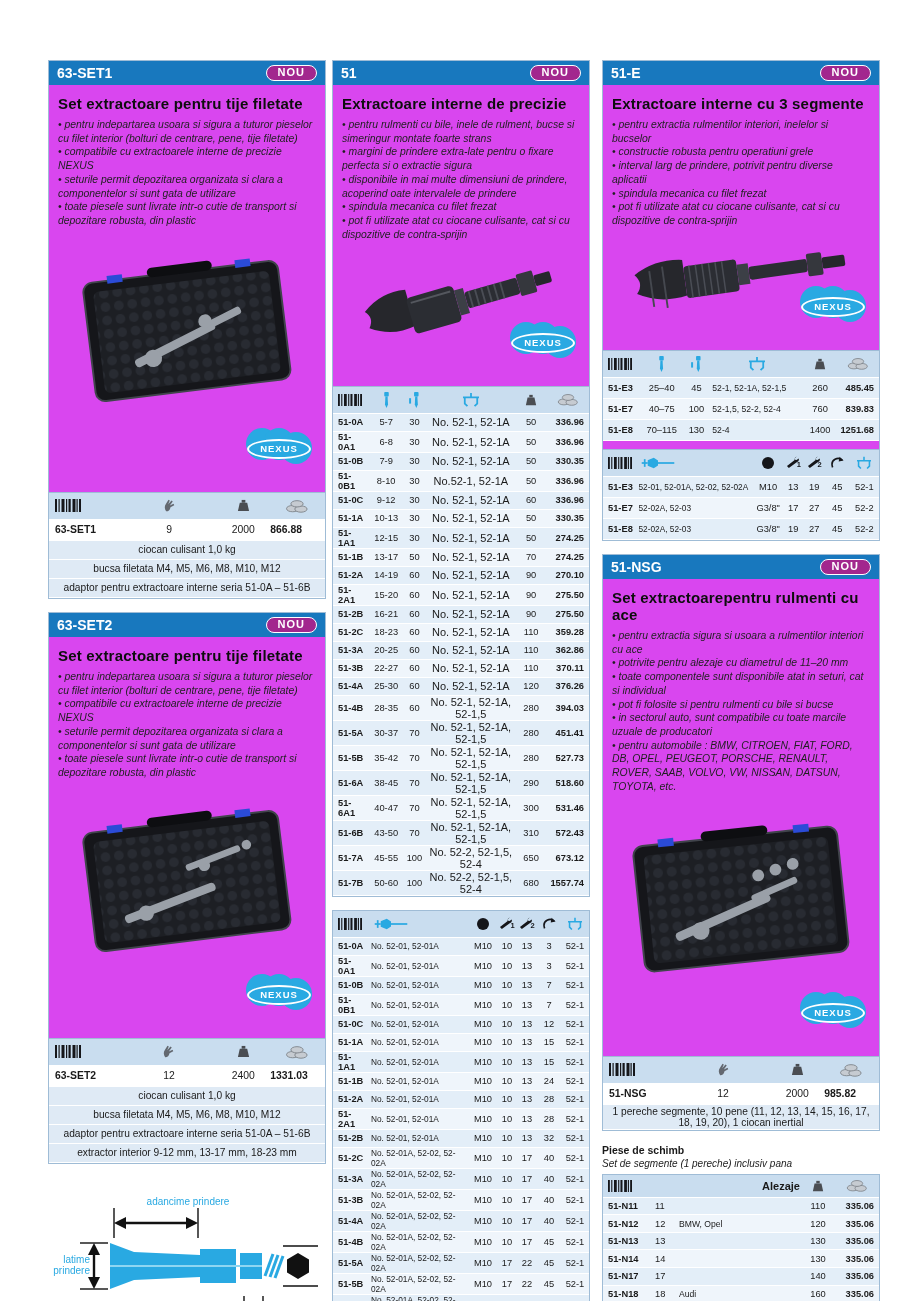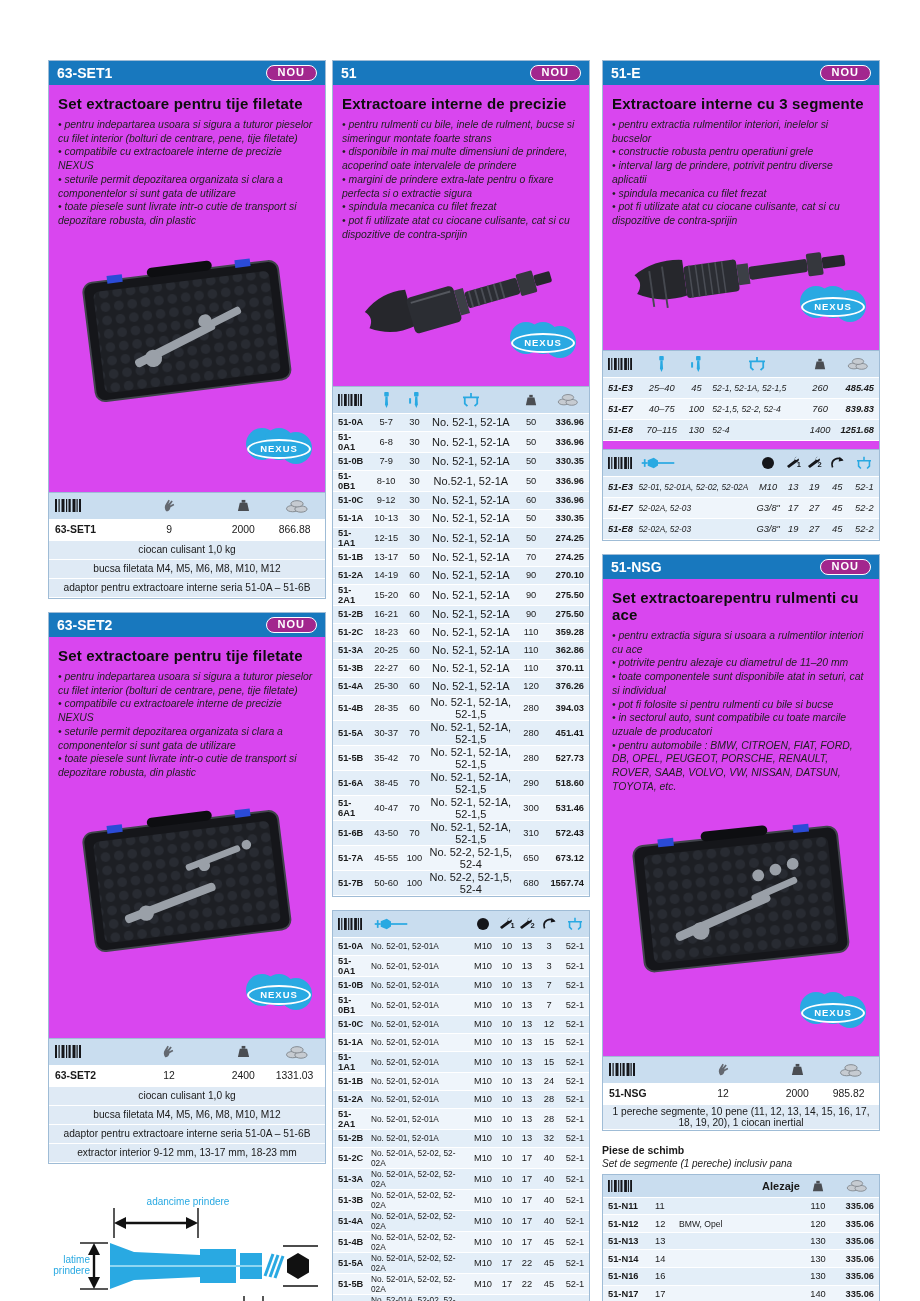--- a/index.html
+++ b/index.html
@@ -36,33 +36,33 @@
 
   
   table{border-collapse:collapse;width:100%;border-top:1px solid #9fbcd6;}
   th{background:#c9ddef;height:24px;border-bottom:1px solid #fff;text-align:center;vertical-align:middle;}
   td{border-bottom:1px solid #fff;vertical-align:middle;}
 
   
   .t4{font-size:10.4px;}
   .t4 td{height:18px;text-align:center;background:#fff;}
   .t4 tr.drow td:first-child{font-weight:bold;text-align:left;padding-left:6px;}
-  .t4 tr.drow td:last-child{font-weight:normal;text-align:center;padding-right:6px;}
+  .t4 tr.drow td:last-child{font-weight:bold;text-align:left;padding-right:6px;}
   .t4 tr.note td{background:#dfeaf5;font-size:10.2px;height:16px;padding:1px 4px;}
 
   
   .dense{font-size:9.3px;}
   .dense td{height:17px;padding:0 2px;text-align:center;background:#e3eef8;}
   .dense tbody tr:nth-child(even) td{background:#eff5fb;}
   .dense td:first-child{font-weight:bold;text-align:left;padding-left:5px;}
   .tm1 td:nth-child(4){text-align:center;font-size:11px;}
   .tm1 td:last-child,.te1 td:last-child{font-weight:bold;text-align:right;padding-right:5px;}
   .te1 td:nth-child(4){text-align:left;font-size:8.6px;}
   .tm2 td:nth-child(2),.te2 td:nth-child(2){text-align:left;font-size:8.3px;}
-  .te1 td,.te2 td{height:20px;font-style:italic;}
+  .te1 td,.te2 td{height:20px;}
   .standalone{border:1px solid #9fbcd6;background:#fff;}
 
   
   .tsp{font-size:9.3px;}
   .tsp td{height:16.6px;padding:0 2px;text-align:center;background:#e3eef8;}
   .tsp tbody tr:nth-child(even) td{background:#eff5fb;}
   .tsp td:first-child{font-weight:bold;text-align:left;padding-left:5px;}
   .tsp td:nth-child(2){text-align:left;padding-left:4px;}
   .tsp td:nth-child(3){text-align:left;font-size:8.6px;}
   .tsp td:last-child{font-weight:bold;text-align:right;padding-right:5px;}
@@ -370,22 +370,22 @@
 
   <section class="panel">
     <header class="panel-head">
       <span>51</span>
       <span class="nou">NOU</span>
     </header>
     <div class="panel-body">
       <h2>Extractoare interne de precizie</h2>
       <ul class="bullets">
           <li>pentru rulmenti cu bile, inele de rulment, bucse si simeringur montate foarte strans</li>
+          <li>margini de prindere extra-late pentru o fixare perfecta si o extractie sigura</li>
           <li>disponibile in mai multe dimensiuni de prindere, acoperind oate intervalele de prindere</li>
-          <li>margini de prindere extra-late pentru o fixare perfecta si o extractie sigura</li>
           <li>spindula mecanica cu filet frezat</li>
           <li>pot fi utilizate atat cu ciocane culisante, cat si cu dispozitive de contra-sprijin</li>
         </ul>
       <div class="img" style="height:118px">
         <svg class="photo" width="230" height="112" viewBox="0 0 240 120">
           <g transform="rotate(-16 120 60)">
             <path d="M18,42 q22,-16 48,-11 l0,40 q-26,5 -48,-11 q8,-9 0,-18 z" fill="#26272c"></path>
             <rect x="64" y="40" width="52" height="40" rx="5" fill="#2b2d33"></rect>
             <rect x="116" y="46" width="10" height="28" fill="#3c3f46"></rect>
             <rect x="126" y="51" width="58" height="18" rx="3" fill="#2b2d33"></rect>
@@ -1160,27 +1160,20 @@
             <td>335.06</td>
           </tr>
           <tr>
             <td>51-N14</td>
             <td>14</td>
             <td></td>
             <td>130</td>
             <td>335.06</td>
           </tr>
           <tr>
-            <td>51-N16</td>
-            <td>16</td>
-            <td></td>
-            <td>130</td>
-            <td>335.06</td>
-          </tr>
-          <tr>
             <td>51-N17</td>
             <td>17</td>
             <td></td>
             <td>140</td>
             <td>335.06</td>
           </tr>
           <tr>
             <td>51-N18</td>
             <td>18</td>
             <td>Audi</td>

